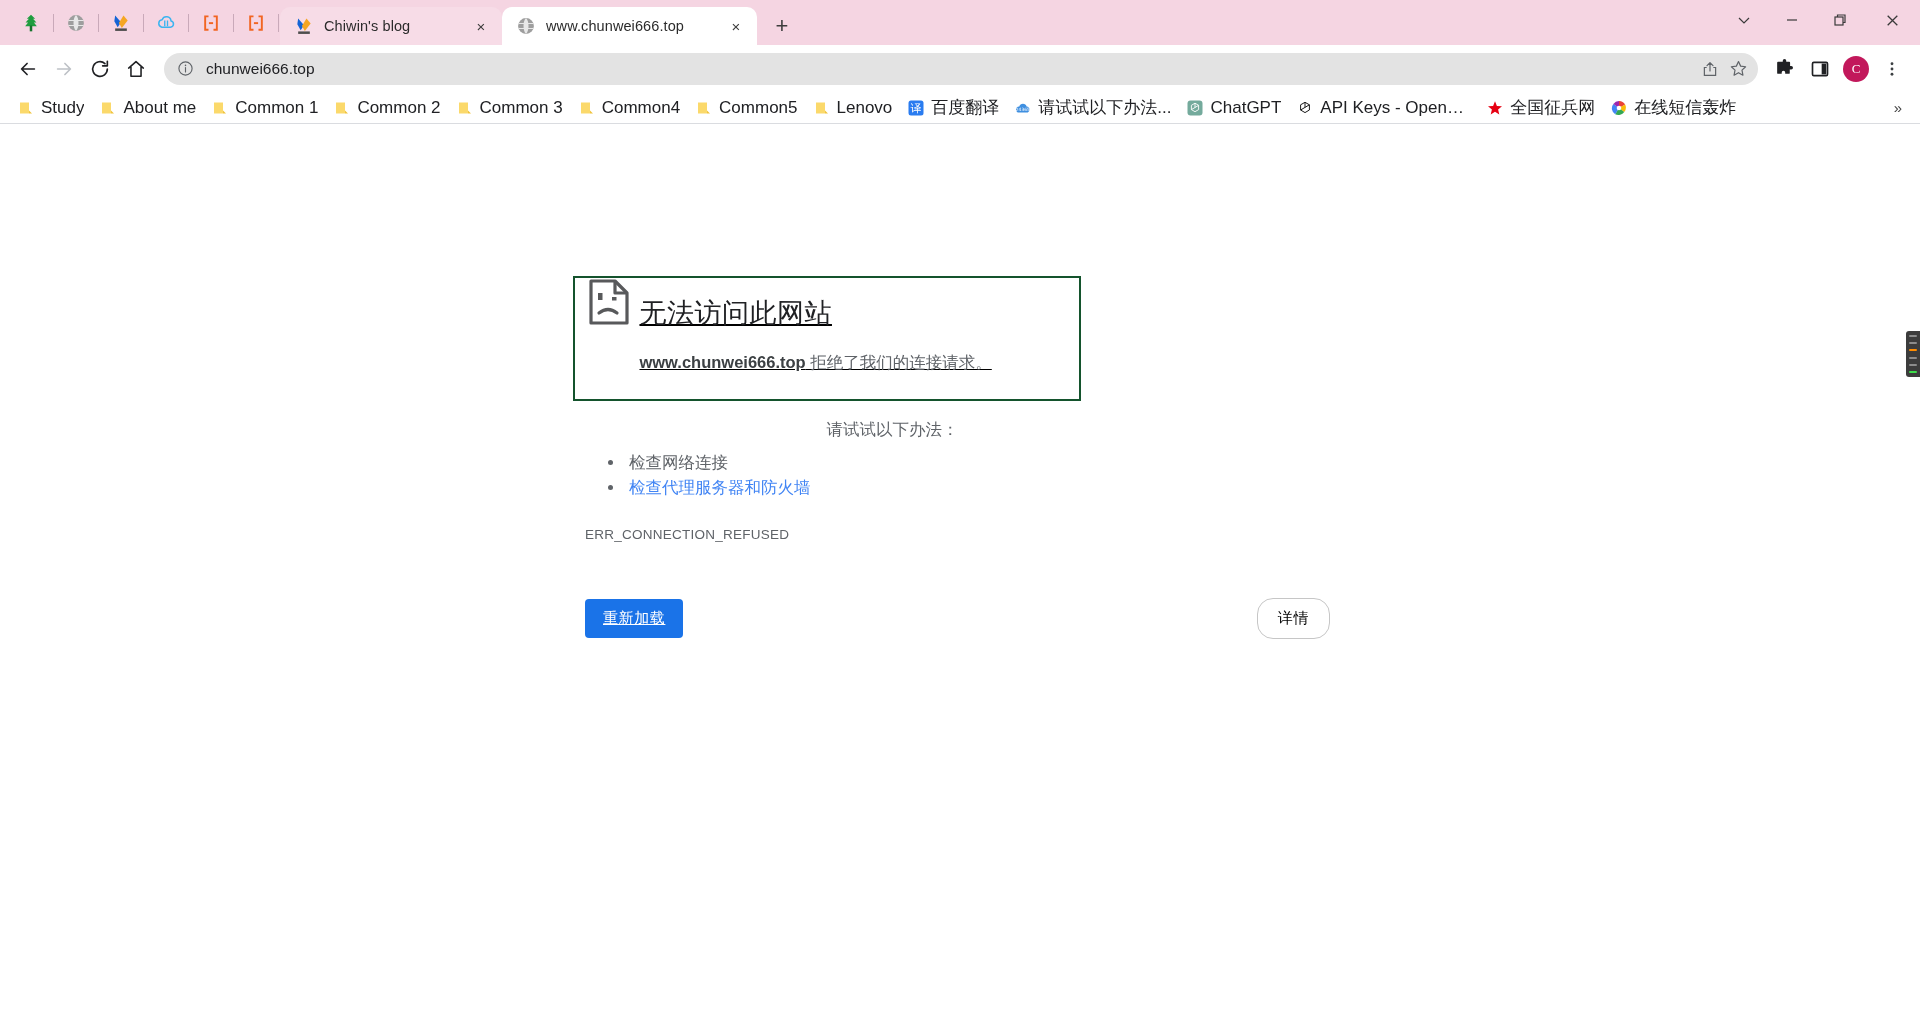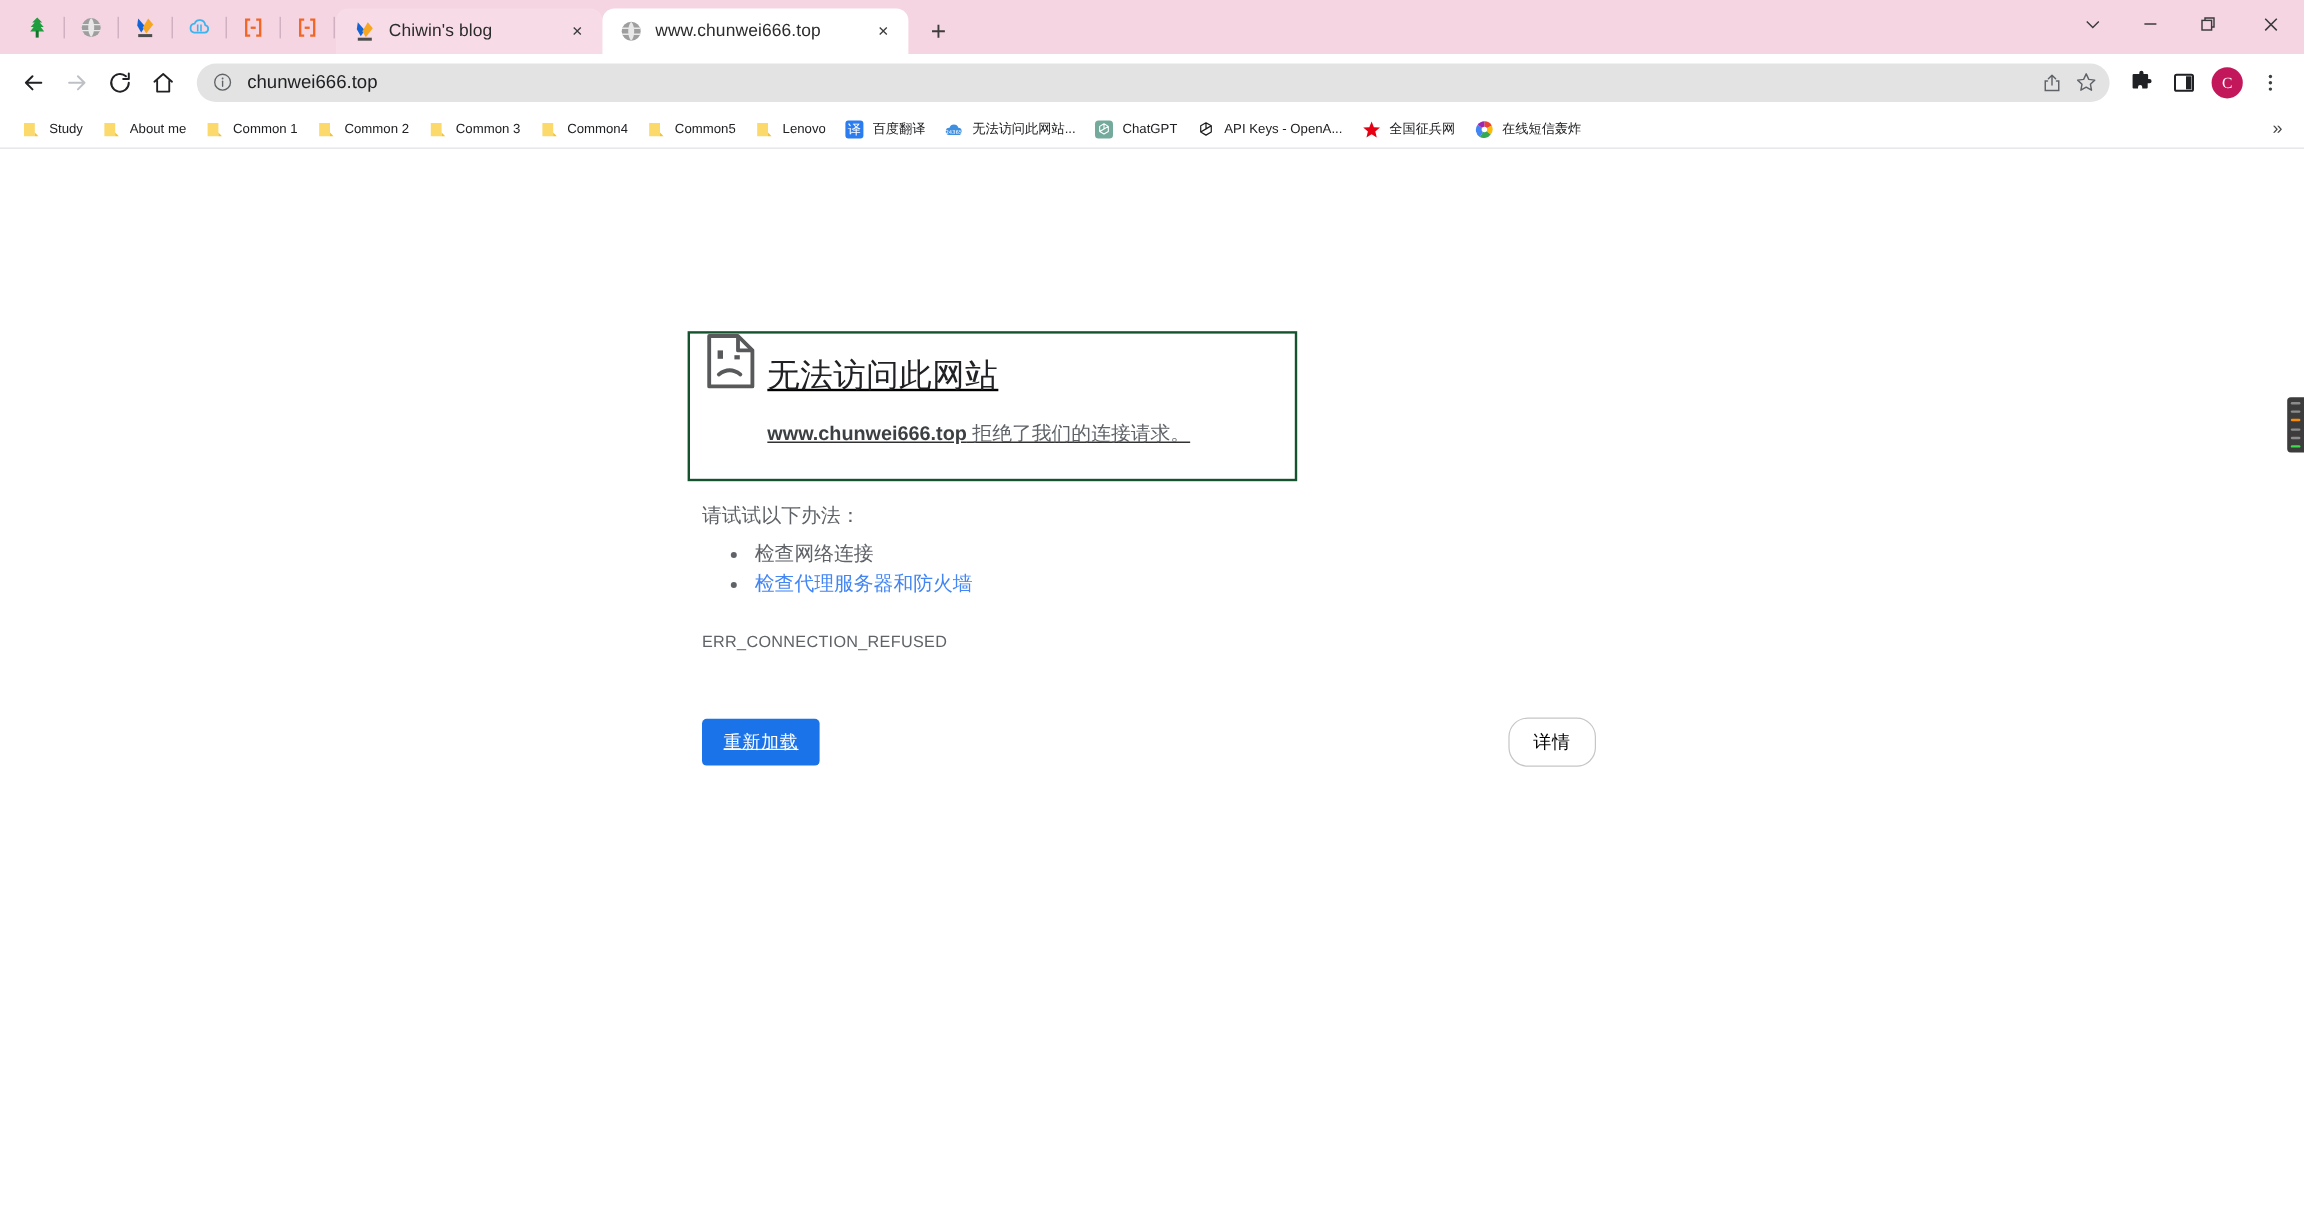--- a/index.html
+++ b/index.html
@@ -153,21 +153,21 @@
   .bm {
     display: flex;
     align-items: center;
     height: 26px;
     padding: 0 8px;
     border-radius: 4px;
     flex: 0 0 auto;
     max-width: 190px;
   }
   .bm-label {
-    font-size: 11px;
+    font-size: 17px;
     color: #202124;
     margin-left: 7px;
     white-space: nowrap;
     overflow: hidden;
     text-overflow: ellipsis;
   }
   .bm-ico { width: 16px; height: 16px; flex: 0 0 auto; display: block; }
   .bm-overflow {
     margin-left: auto;
     font-size: 15px; color: #444;
@@ -209,20 +209,21 @@
     font-size: 16.5px;
     color: #5f6368;
     line-height: 1.5;
   }
   .err-sub b { color: #3c4043; font-weight: 700; }
 
   .suggest-title {
     margin-top: 18px;
     font-size: 16.5px;
     color: #5f6368;
+    text-align: center;
   }
   ul.suggest {
     margin: 9px 0 0 40px;
     padding: 0;
     list-style: disc;
   }
   ul.suggest li {
     font-size: 16.5px;
     color: #5f6368;
     line-height: 1.55;
@@ -534,21 +535,21 @@
       <text x="8" y="12" font-size="11" fill="#ffffff" text-anchor="middle" font-family="DejaVu Sans, sans-serif">译</text>
     </svg>
     <span class="bm-label">百度翻译</span>
   </div>
 
   <div class="bm">
     <svg class="bm-ico" viewBox="0 0 16 16">
       <path d="M4 12.5 a3 3 0 0 1 0.3 -6 A3.8 3.8 0 0 1 11.6 6.5 a2.8 2.8 0 0 1 -0.4 6 Z" fill="#3f8fe0"></path>
       <text x="7.8" y="11.4" font-size="4.4" fill="#ffffff" text-anchor="middle" font-family="DejaVu Sans, sans-serif">24365</text>
     </svg>
-    <span class="bm-label">无法访问此网站...</span>
+    <span class="bm-label">请试试以下办法...</span>
   </div>
 
   <div class="bm">
     <svg class="bm-ico" viewBox="0 0 16 16">
       <rect x="0.5" y="0.5" width="15" height="15" rx="3" fill="#74aa9c"></rect>
       <path d="M8 3.2 L11.6 5.3 V9.6 L8 11.7 L4.4 9.6 V5.3 Z M8 3.2 V7.5 M8 7.5 L11.6 5.3 M8 7.5 L4.4 9.6" fill="none" stroke="#ffffff" stroke-width="0.9" stroke-linejoin="round"></path>
     </svg>
     <span class="bm-label">ChatGPT</span>
   </div>
 

